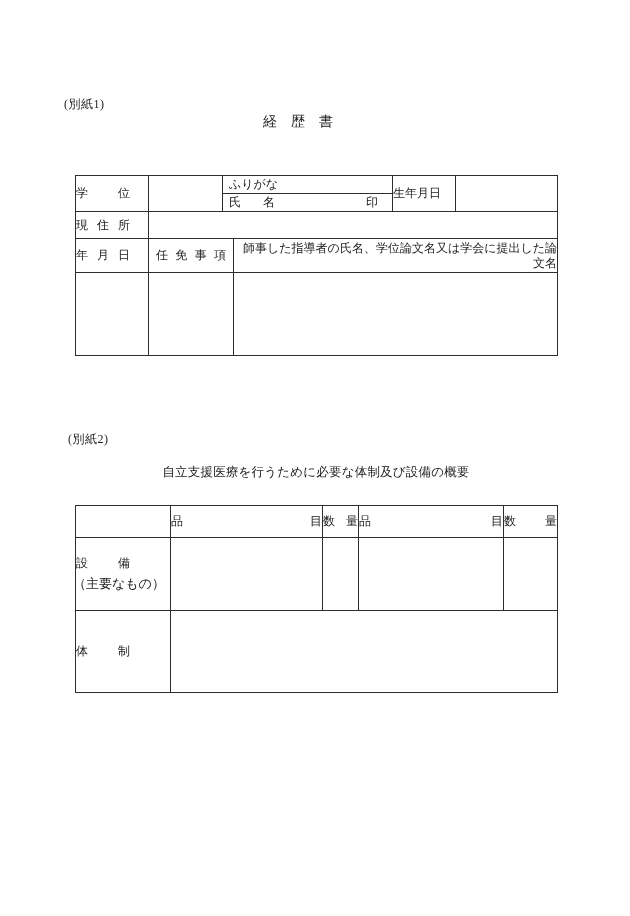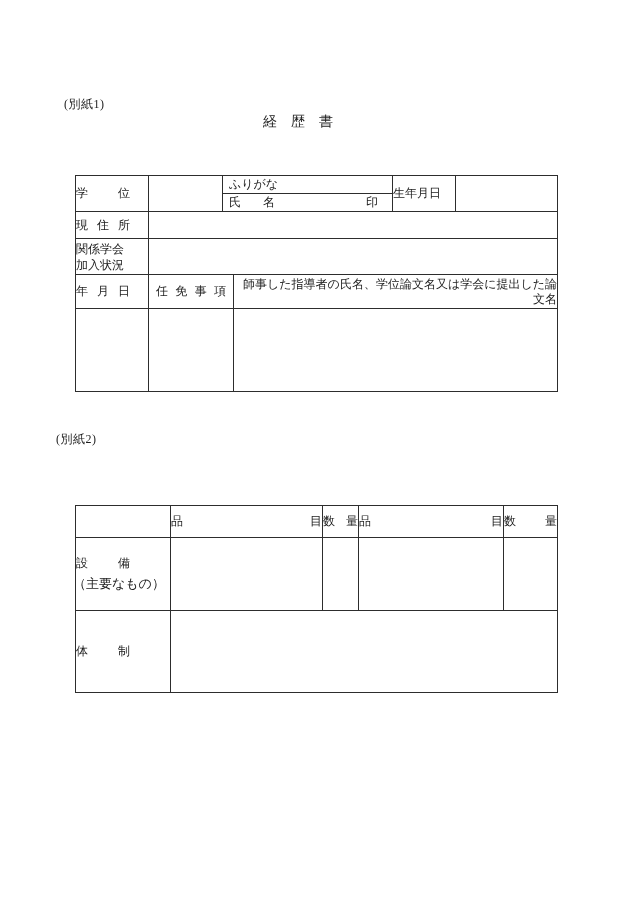--- a/index.html
+++ b/index.html
@@ -8,21 +8,21 @@
     width:630px;height:916px;
     background:#ffffff;
     font-family:"Liberation Serif","DejaVu Serif",serif;
     color:#1c1c1c;
     font-size:12px;
     overflow:hidden;
   }
   .abs{position:absolute;}
   .attach-label{font-size:12px;letter-spacing:.5px;}
   .attach1{left:64px;top:96px;}
-  .attach2{left:56px;top:431px;text-align:center;}
+  .attach2{left:68px;top:431px;text-align:center;}
   .doc-title1{
     left:75px;top:113px;width:482px;
     display:flex;justify-content:center;
     font-size:14px;
   }
   .doc-title1 .jst{width:70px;margin-right:36px;}
   .doc-title2{
     left:75px;top:464px;width:482px;
     text-align:center;font-size:12.5px;letter-spacing:.2px;
   }
@@ -123,29 +123,20 @@
     <tr style="height:27px">
       <td class="lab">
         <span class="jst w54">
               <span>現</span>
               <span>住</span>
               <span>所</span>
             </span>
       </td>
       <td colspan="5"></td>
     </tr>
-    <tr style="height:36px">
-      <td class="lab">
-        <div class="two-line">
-          <div>関係学会</div>
-          <div>加入状況</div>
-        </div>
-      </td>
-      <td colspan="5"></td>
-    </tr>
     <tr style="height:34px">
       <td class="lab hist">
         <span class="jst w54">
               <span>年</span>
               <span>月</span>
               <span>日</span>
             </span>
       </td>
       <td colspan="2" class="hist" style="padding-left:7px;padding-right:7px;">
         <span class="jst w100">
@@ -160,20 +151,21 @@
     <tr style="height:83px">
       <td></td>
       <td colspan="2"></td>
       <td colspan="3"></td>
     </tr>
   </tbody>
     </table>
 
   <div class="abs attach-label attach2">(別紙2)</div>
 
+  <div class="abs doc-title2">自立支援医療を行うために必要な体制及び設備の概要</div>
 
   <table class="frm abs tbl2">
     <colgroup>
       <col style="width:95px">
         <col style="width:152px">
         <col style="width:36px">
       <col style="width:145px">
         <col style="width:54px">
     </colgroup>
     <tbody>

